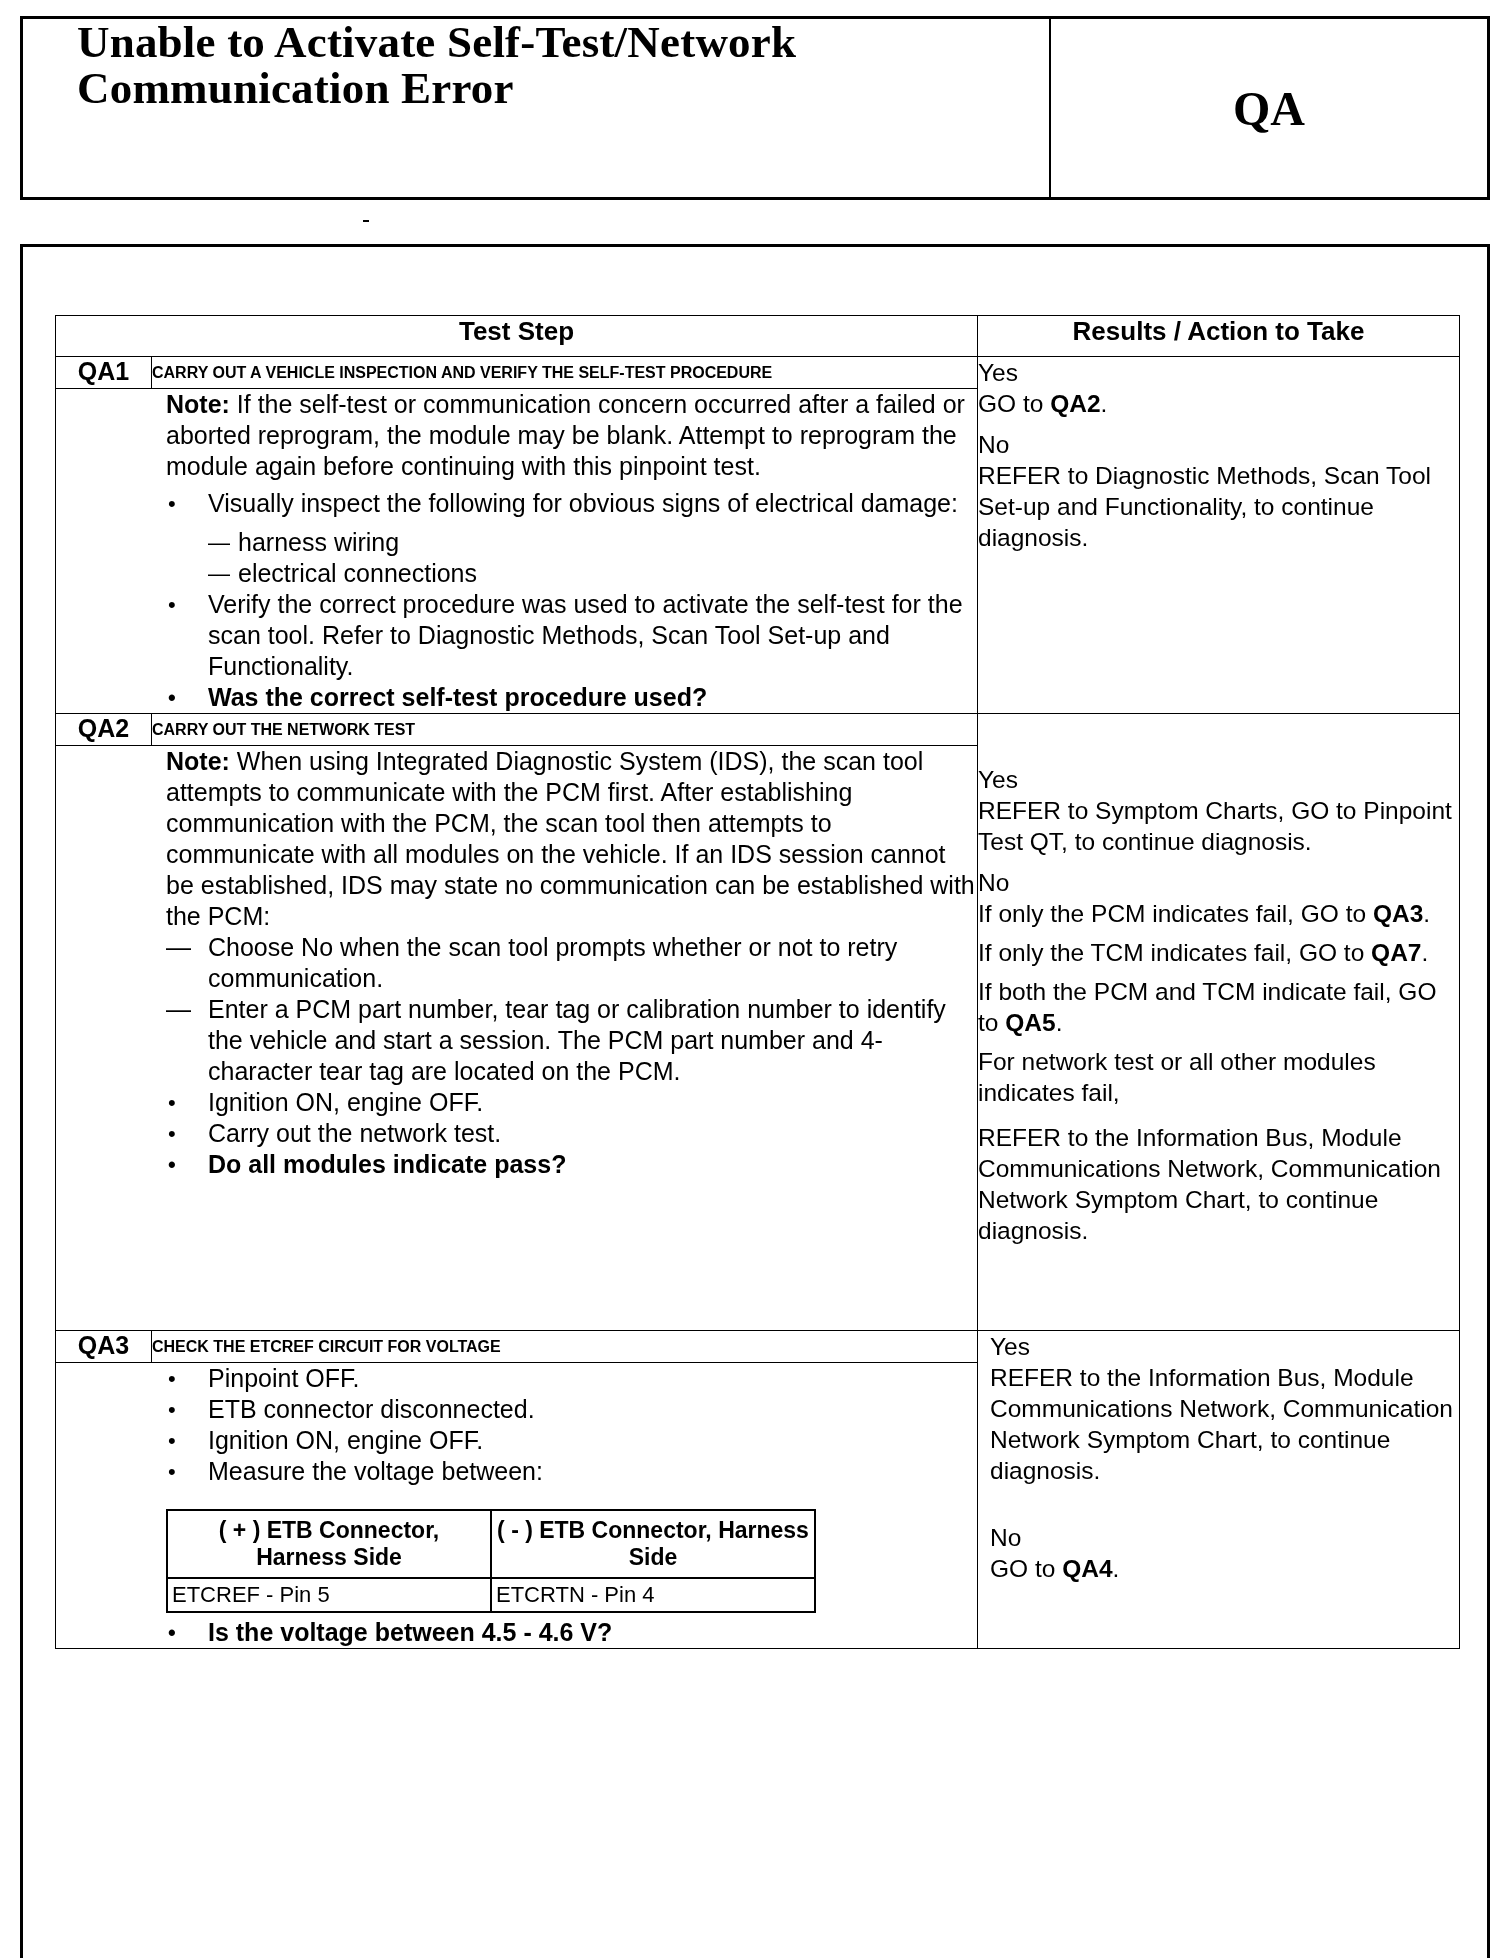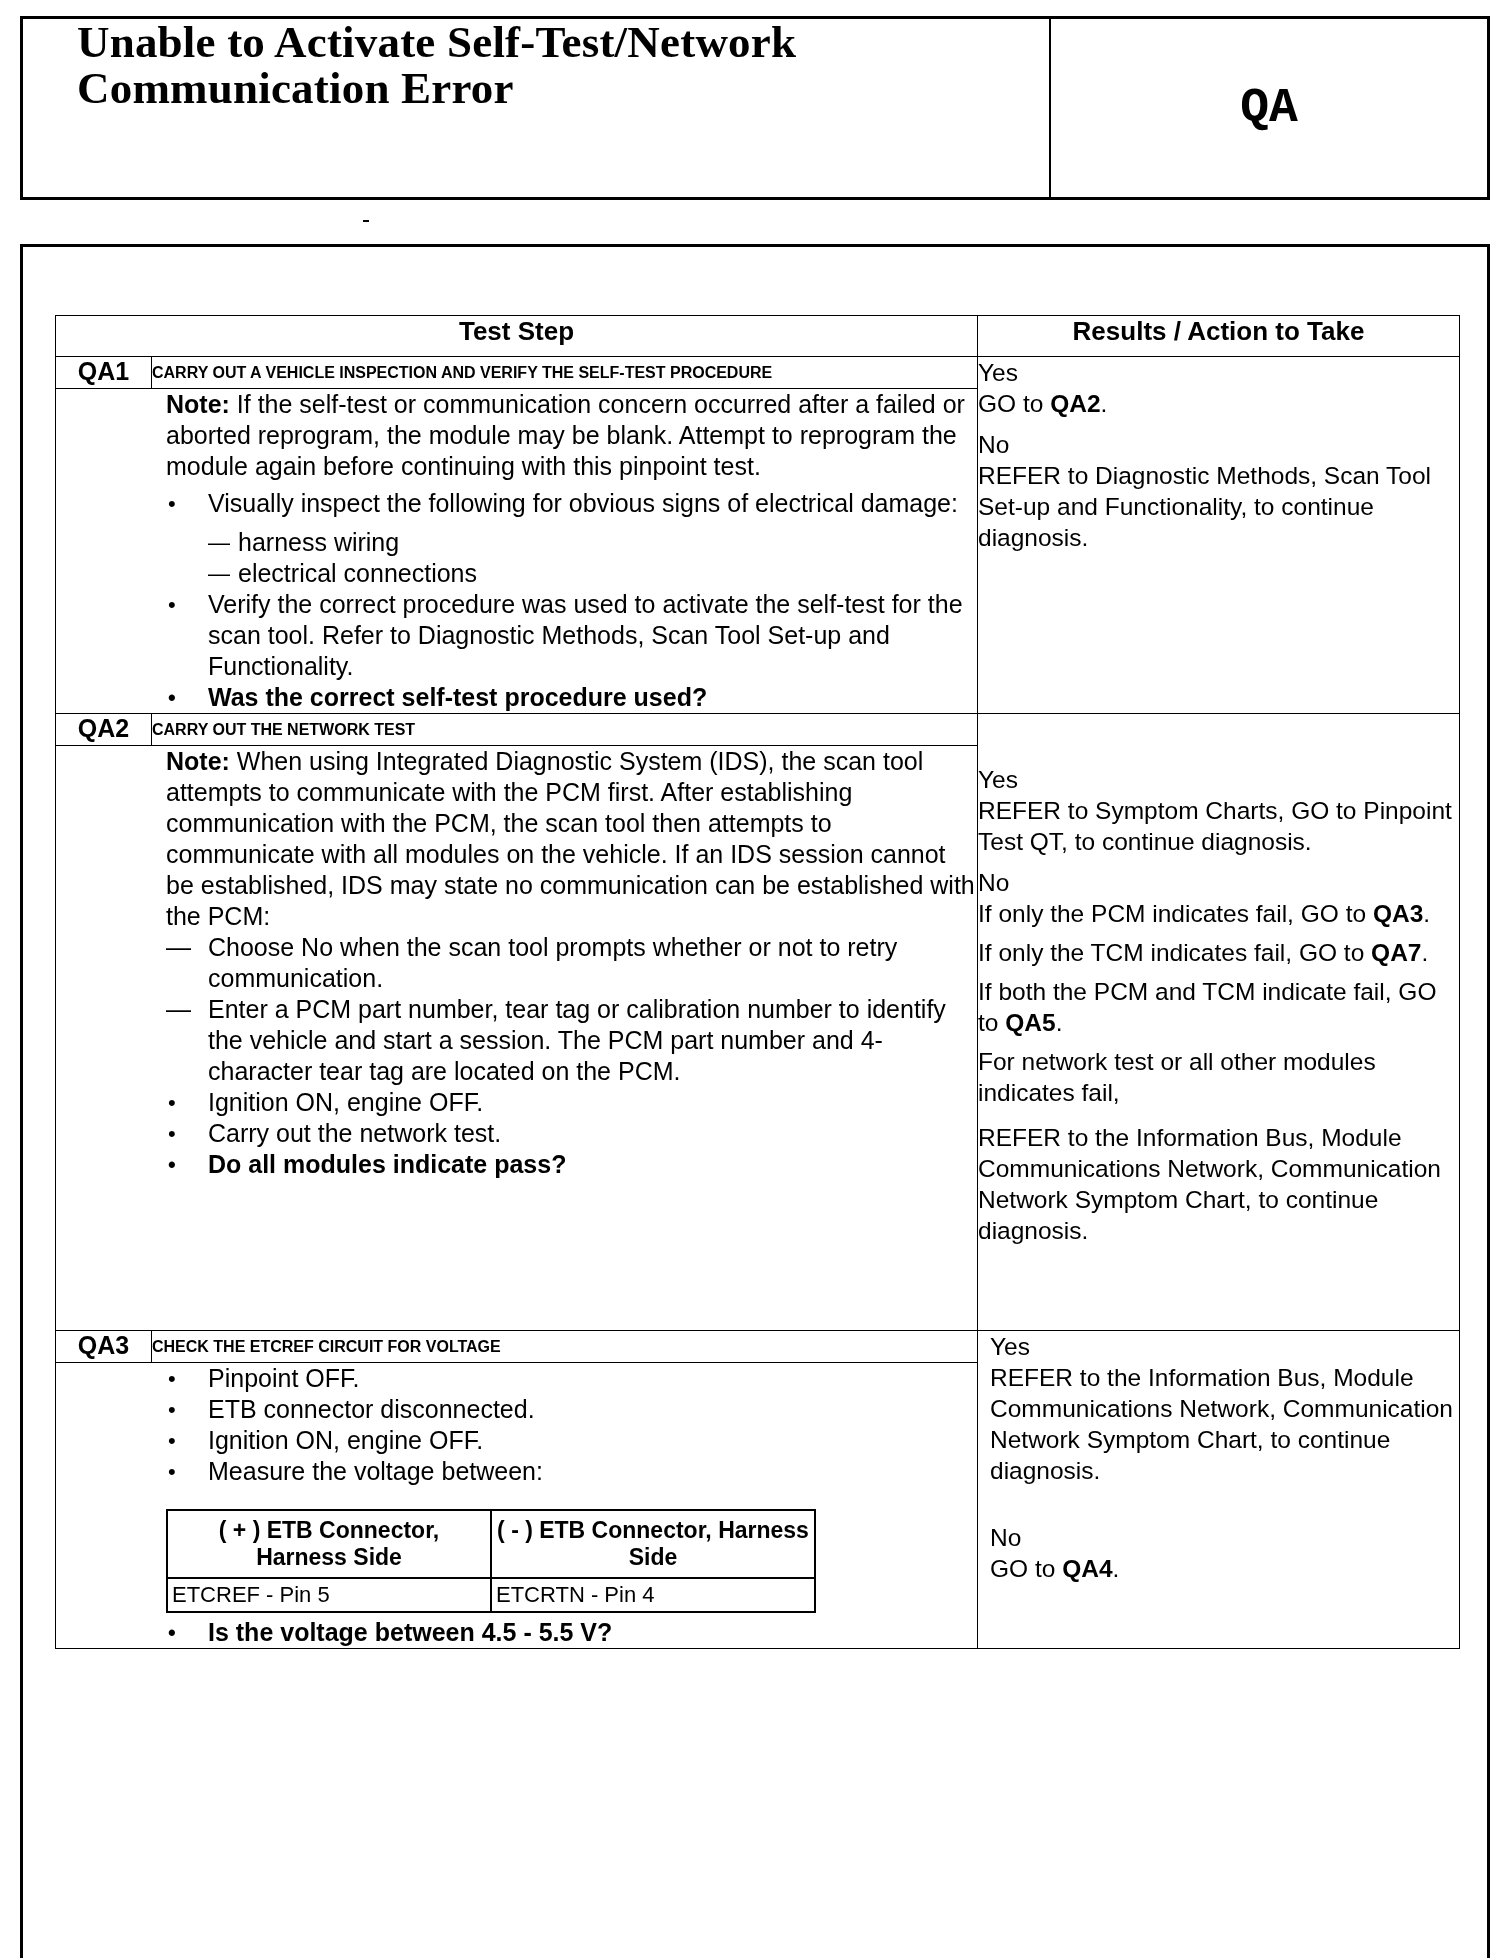--- a/index.html
+++ b/index.html
@@ -1,20 +1,20 @@
 <!DOCTYPE html>
 <html><head>
 <meta charset="utf-8">
 <style>
   html, body { margin: 0; padding: 0; background: #ffffff; }
   body { width: 1504px; height: 1958px; position: relative; overflow: hidden; color: #000; font-family: "Liberation Sans", sans-serif; }
   .title-box { position: absolute; left: 20px; top: 16px; width: 1470px; height: 184px; border: 3px solid #000; box-sizing: border-box; display: flex; }
   .title-main { width: 1028px; border-right: 2px solid #000; box-sizing: border-box; display: flex; align-items: flex-start; padding-left: 54px; }
   .title-text { font-family: "Liberation Serif", serif; font-weight: bold; font-size: 45px; line-height: 46px; letter-spacing: 0.2px; }
-  .title-code { flex: 1; display: flex; align-items: center; justify-content: center; font-family: Liberation Mono, monospace; font-weight: bold; font-size: 48px; }
+  .title-code { flex: 1; display: flex; align-items: center; justify-content: center; font-family: Liberation Serif, serif; font-weight: bold; font-size: 48px; }
   .stray-mark { position: absolute; left: 363px; top: 220px; width: 6px; height: 2px; background: #000; }
   .main-box { position: absolute; left: 20px; top: 244px; width: 1470px; height: 1917px; border: 3px solid #000; box-sizing: border-box; }
   table.steps { position: absolute; left: 32px; top: 68px; width: 1404px; border-collapse: collapse; table-layout: fixed; }
   table.steps td, table.steps th { border: 1.5px solid #000; vertical-align: top; padding: 0; }
   th.col-head { font-weight: bold; font-size: 26px; height: 40px; vertical-align: middle; text-align: center; }
   td.step-id { font-weight: bold; font-size: 25px; text-align: center; padding-top: 6px; }
   td.step-title { font-weight: bold; font-size: 16px; line-height: 31px; padding: 6px 10px 4px 10px; }
   td.step-body { font-size: 25px; line-height: 31px; padding: 6px 14px 6px 14px; border-top: 1.5px solid #000; margin-top: 14px; }
   td.results { font-size: 24.5px; line-height: 31px; padding: 0 4px 4px 6px; vertical-align: bottom; }
   .note-label { font-weight: bold; }
@@ -142,19 +142,19 @@
             <th>( + ) ETB Connector, Harness Side</th>
             <th>( - ) ETB Connector, Harness Side</th>
           </tr>
           <tr>
             <td>ETCREF - Pin 5</td>
             <td>ETCRTN - Pin 4</td>
           </tr>
         </tbody>
             </table>
         <ul class="bullet-list">
-          <li class="q">Is the voltage between 4.5 - 5.5 V?</li>
+          <li class="q">Is the voltage between 4.5 - 4.6 V?</li>
         </ul>
       </td>
     </tr>
   </tbody>
     </table>
 </div>
 
 </body></html>

